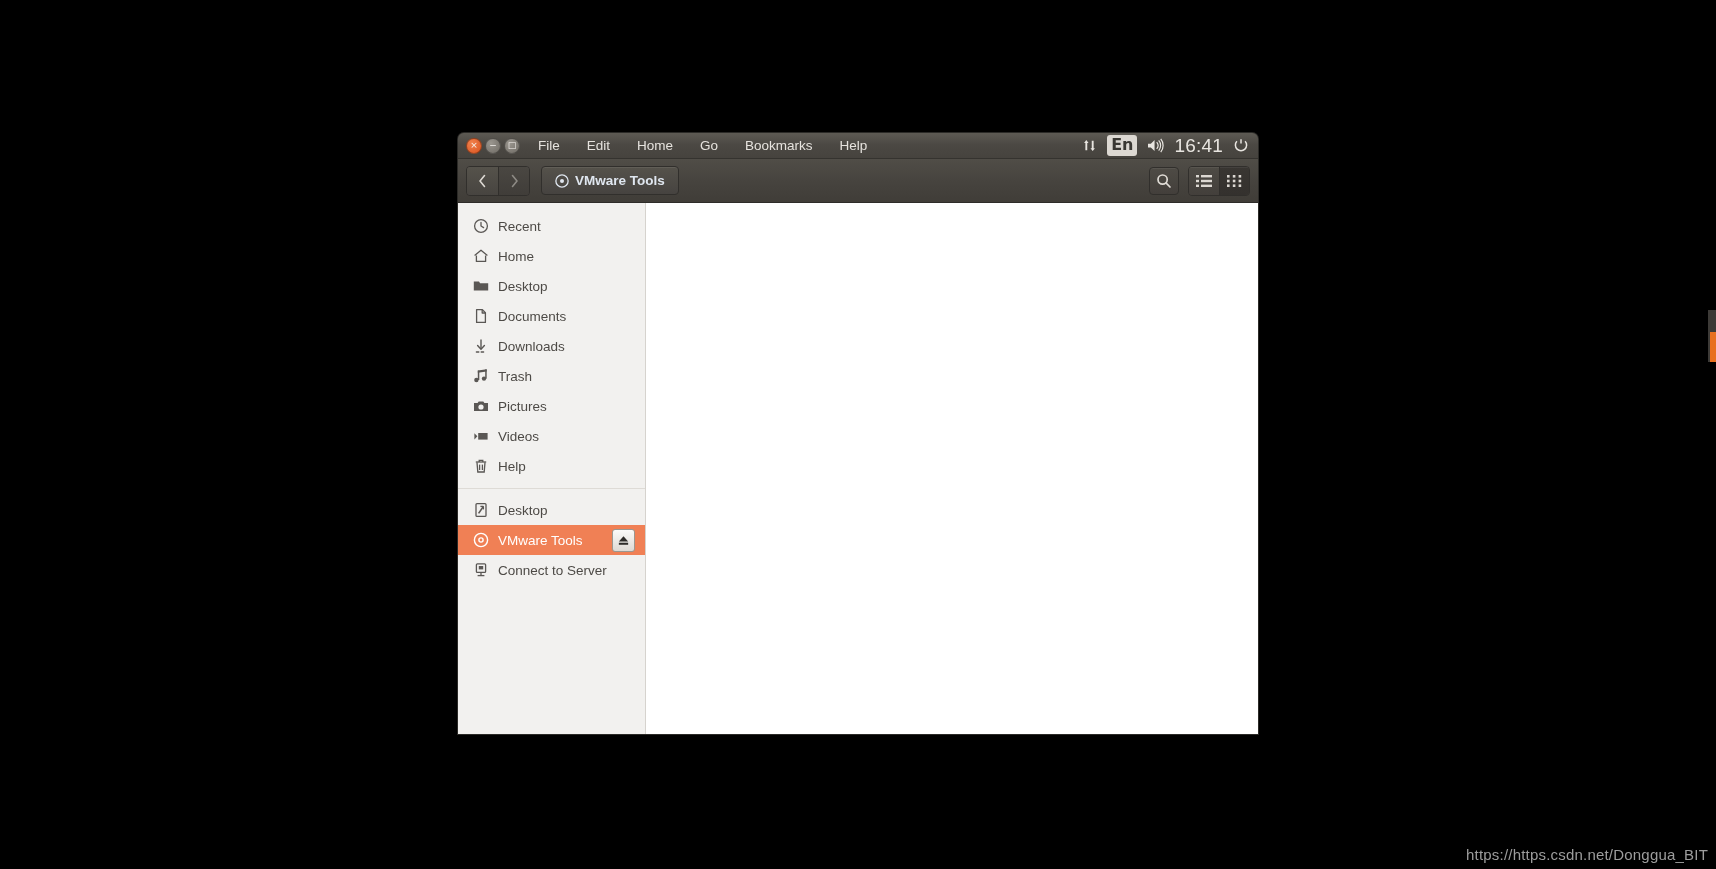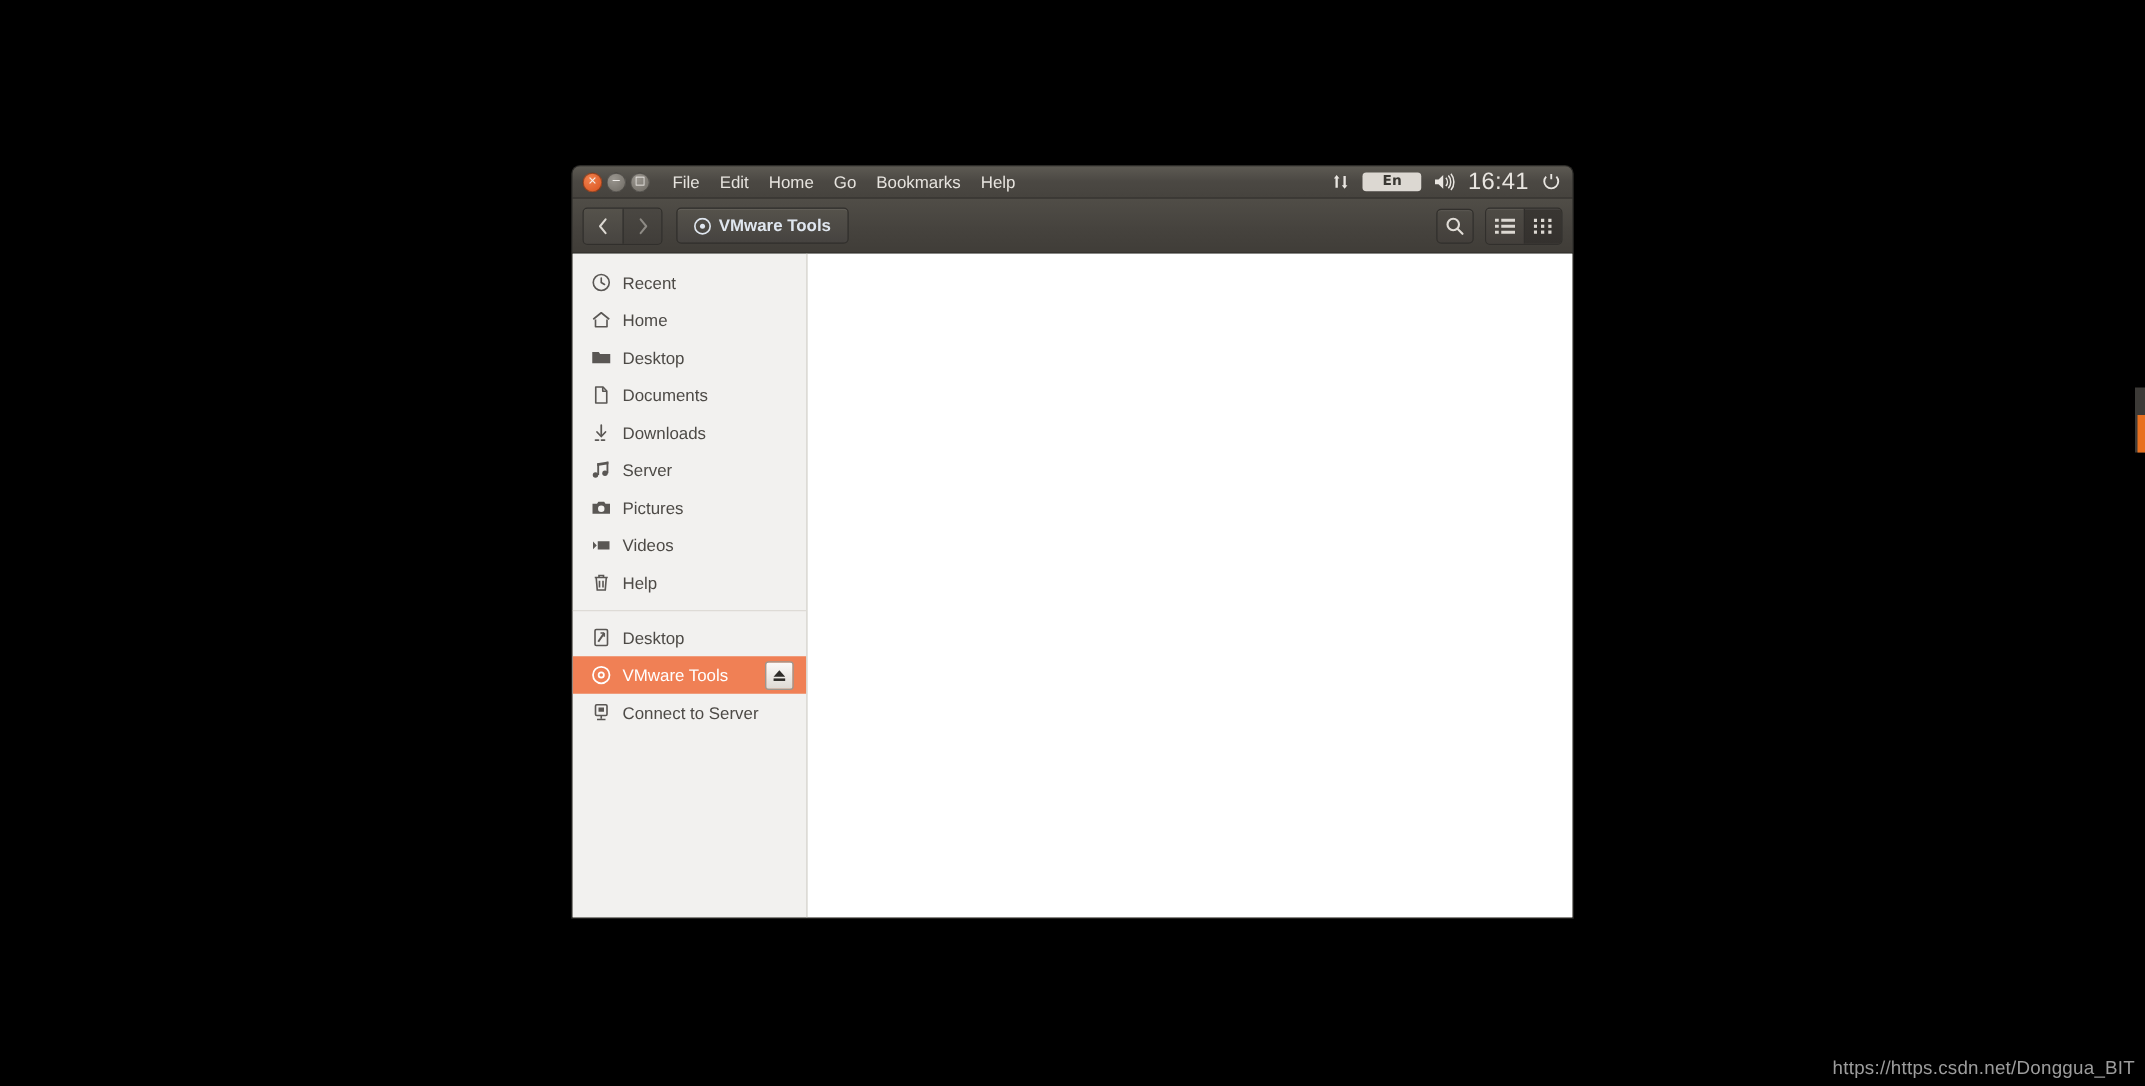--- a/index.html
+++ b/index.html
@@ -34,34 +34,34 @@
   .wbtn {
     width: 16px; height: 16px; border-radius: 50%;
     display: flex; align-items: center; justify-content: center;
     font-size: 10px; line-height: 1; color: #f4f1ee;
     border: 1px solid rgba(0,0,0,.35);
   }
   .wbtn.close { background: radial-gradient(circle at 35% 30%, #f1814d, #d9531f); }
   .wbtn.min, .wbtn.max { background: radial-gradient(circle at 35% 30%, #9a968f, #6e6a63); }
   .wbtn span { font-family: "DejaVu Sans", sans-serif; font-size: 9px; }
 
-  #menus { display: flex; align-items: flex-start; gap: 0; margin-left: 4px; }
+  #menus { display: flex; align-items: flex-start; gap: 11px; margin-left: 4px; }
   .menu-item {
     font-size: 13.5px; color: #e6e3de; padding: 3px 8px;
     white-space: nowrap; border-radius: 3px;
   }
 
   #indicators {
     margin-left: auto; display: flex; align-items: center;
     gap: 10px; padding-right: 9px;
   }
   #indicators .ind { display: flex; align-items: center; color: #e8e5e0; }
   .kbd-badge {
-    background: #dcd8d2; color: #3a3833; font-size: 11px;
-    font-weight: bold; padding: 1px 16px; border-radius: 3px;
+    background: #dcd8d2; color: #3a3833; font-size: 16px;
+    font-weight: bold; padding: 1px 4px; border-radius: 3px;
     line-height: 1.15; font-family: "DejaVu Sans", sans-serif;
   }
   #clock { font-size: 19px; color: #e8e5e0; letter-spacing: .2px; }
 
   
   #toolbar {
     position: absolute; left: 0; top: 26px;
     width: 100%; height: 44px;
     background: linear-gradient(to bottom, #504d47 0%, #46433e 55%, #403d38 100%);
     border-bottom: 1px solid #2e2c29;
@@ -536,21 +536,21 @@
         <div class="sb-item">
           <span class="ico">
             <svg width="16" height="16" viewBox="0 0 16 16" fill="#5a5754">
               <circle cx="3.4" cy="12" r="2.2"></circle>
                 <circle cx="11" cy="10.6" r="2.2"></circle>
               <rect x="4.8" y="2.6" width="1.5" height="9.4"></rect>
                 <rect x="12.2" y="1.4" width="1.5" height="9.2"></rect>
               <path d="M4.8 2.6 L13.7 1.2 V3.4 L4.8 4.8 Z"></path>
             </svg>
           </span>
-          <span>Server</span>
+          <span>Trash</span>
         </div>
 
         <div class="sb-item">
           <span class="ico">
             <svg width="16" height="16" viewBox="0 0 16 16" fill="#5a5754">
               <path d="M1 5 H4.6 L5.7 3.4 H10.3 L11.4 5 H15 V13 H1 Z"></path>
               <circle cx="8" cy="9" r="2.6" fill="#f2f1ef"></circle>
             </svg>
           </span>
           <span>Pictures</span>

